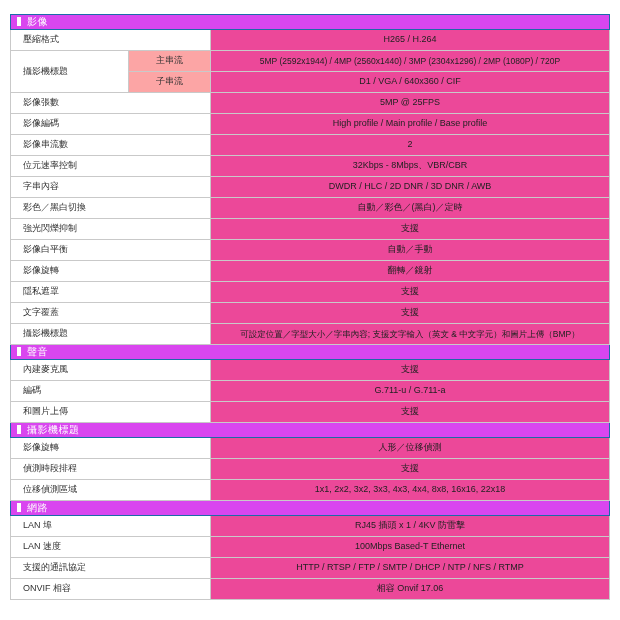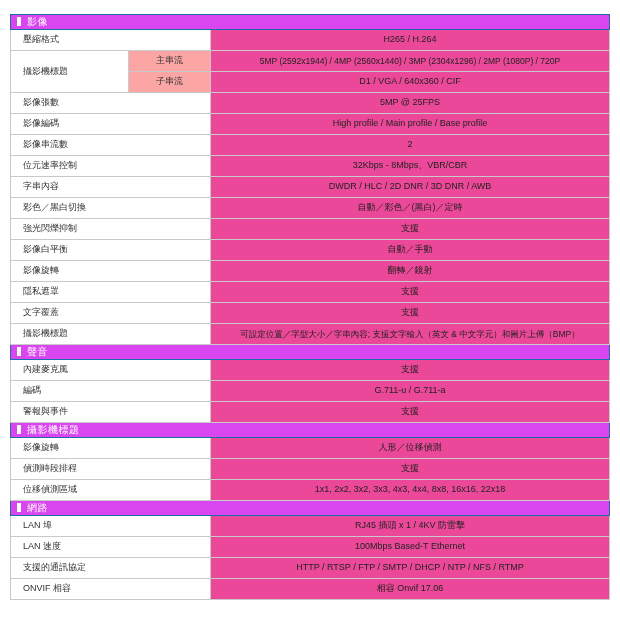--- a/index.html
+++ b/index.html
@@ -155,21 +155,21 @@
       </tr>
       <tr>
         <td class="label" colspan="2">內建麥克風</td>
         <td class="value">支援</td>
       </tr>
       <tr>
         <td class="label" colspan="2">編碼</td>
         <td class="value">G.711-u / G.711-a</td>
       </tr>
       <tr>
-        <td class="label" colspan="2">警報與事件</td>
+        <td class="label" colspan="2">和圖片上傳</td>
         <td class="value">支援</td>
       </tr>
 
       <tr class="section">
         <td colspan="3"><span class="sec-mark"></span><span>攝影機標題</span></td>
       </tr>
       <tr>
         <td class="label" colspan="2">影像旋轉</td>
         <td class="value">人形／位移偵測</td>
       </tr>

